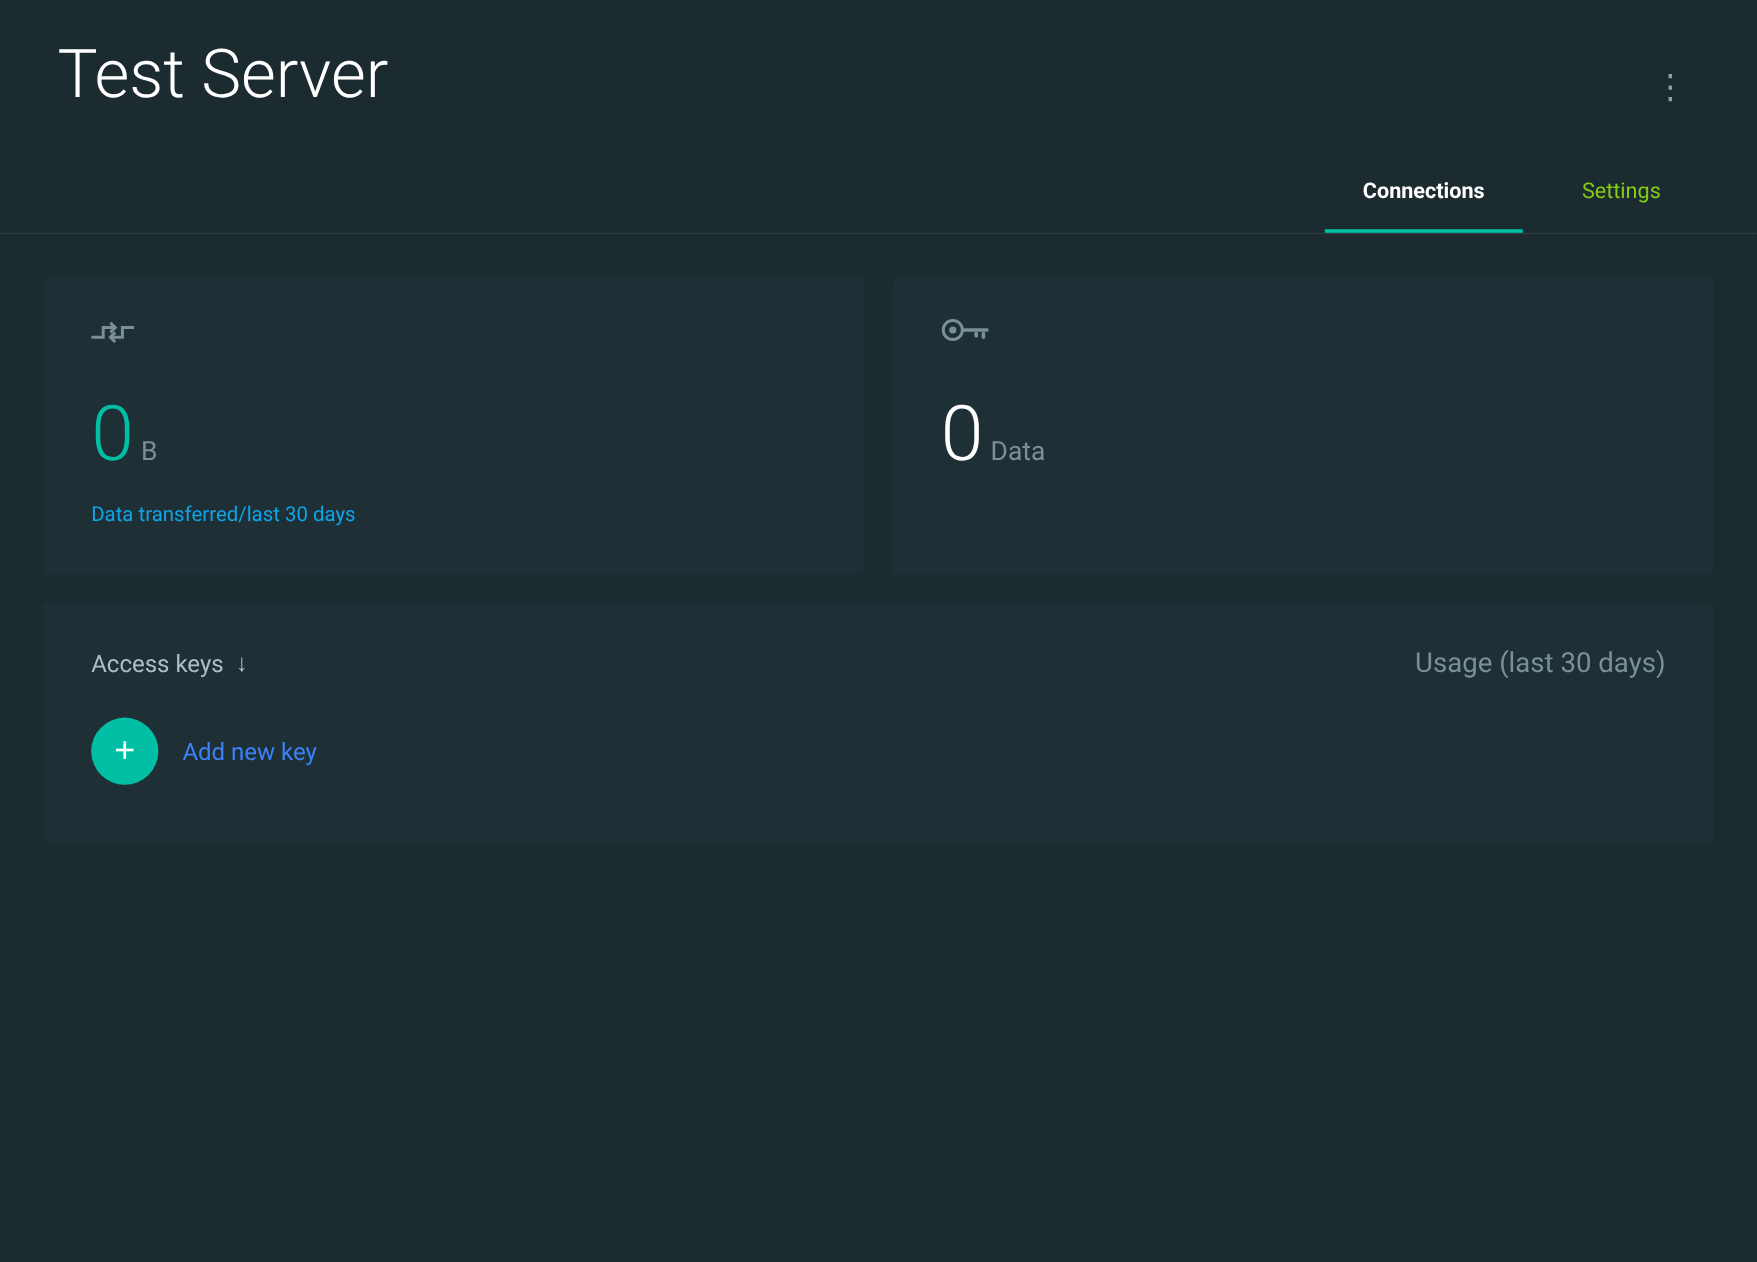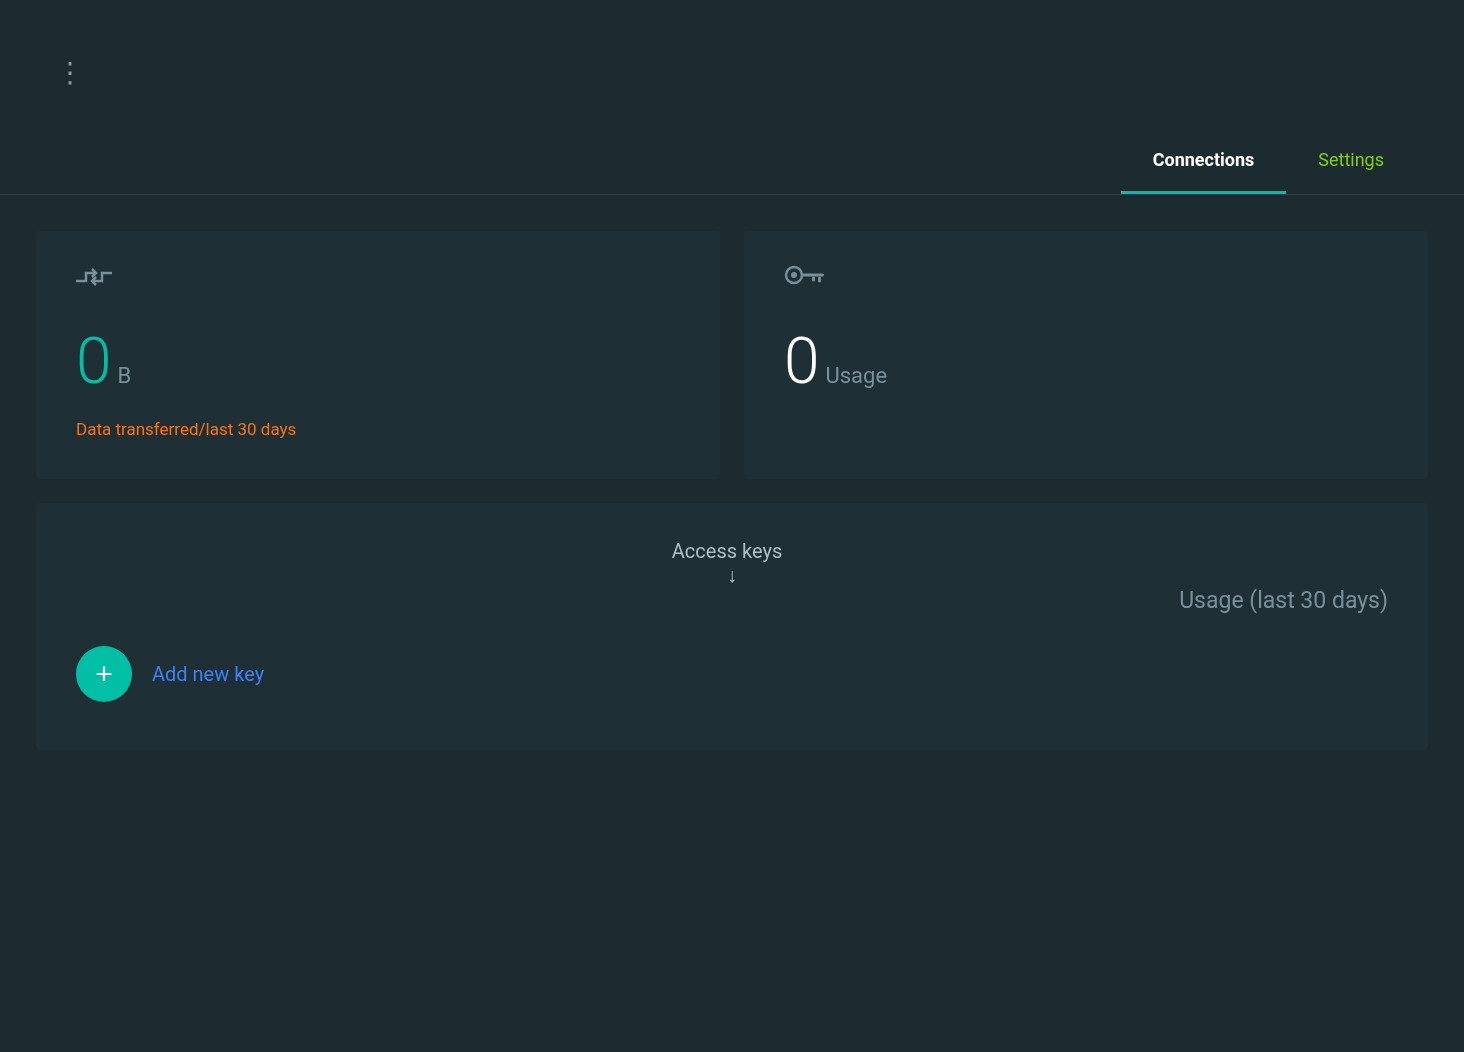--- a/index.html
+++ b/index.html
@@ -38,21 +38,21 @@
       padding: 8px;
       letter-spacing: 2px;
       margin-top: 16px;
     }
 
     .tabs-section {
       display: flex;
       justify-content: flex-end;
       align-items: center;
       padding: 40px 48px 0 48px;
-      gap: 0;
+      gap: 17px;
     }
 
     .tab {
       padding: 12px 32px;
       font-size: 18px;
       cursor: pointer;
       color: #84cc16;
       position: relative;
       font-weight: 400;
     }
@@ -117,36 +117,35 @@
     }
 
     .card-number-row {
       display: flex;
       align-items: baseline;
       margin-bottom: 20px;
     }
 
     .card-description {
       font-size: 17px;
-      color: #f97316;
+      color: #0ea5e9;
       font-weight: 400;
     }
 
     .access-keys-section {
       background-color: #1e2f35;
       margin: 12px 36px 24px 36px;
       border-radius: 4px;
       padding: 36px 40px 48px 40px;
     }
 
     .access-keys-header {
       display: flex;
       align-items: center;
       margin-bottom: 32px;
-      flex-direction: column;
     }
 
     .access-keys-title {
       font-size: 20px;
       color: #b0bec5;
       font-weight: 400;
       margin-right: 10px;
     }
 
     .download-icon {
@@ -195,20 +194,21 @@
 
     
     .key-icon-wrap {
       display: inline-block;
     }
   </style>
 </head>
 <body>
 
 <div class="header">
+  <h1 class="server-title">Test Server</h1>
   <span class="more-icon">⋮</span>
 </div>
 
 <div class="tabs-section">
   <div class="tab active">Connections</div>
   <div class="tab">Settings</div>
 </div>
 <hr class="tab-divider">
 
 <div class="cards-section">
@@ -234,21 +234,21 @@
       <svg width="40" height="24" viewBox="0 0 40 24" fill="none" xmlns="http://www.w3.org/2000/svg">
         <circle cx="10" cy="10" r="8" stroke="#7a9099" stroke-width="2.5" fill="none"></circle>
         <circle cx="10" cy="10" r="3" fill="#7a9099"></circle>
         <rect x="18" y="8.5" width="22" height="3" rx="1.5" fill="#7a9099"></rect>
         <rect x="34" y="11.5" width="3" height="6" rx="1.5" fill="#7a9099"></rect>
         <rect x="28" y="11.5" width="3" height="5" rx="1.5" fill="#7a9099"></rect>
       </svg>
     </div>
     <div class="card-number-row">
       <span class="card-number">0</span>
-      <span class="card-unit">Usage</span>
+      <span class="card-unit">Data</span>
     </div>
   </div>
 </div>
 
 <div class="access-keys-section">
   <div class="access-keys-header">
     <span class="access-keys-title">Access keys</span>
     <span class="download-icon">↓</span>
     <span class="usage-label">Usage (last 30 days)</span>
   </div>

